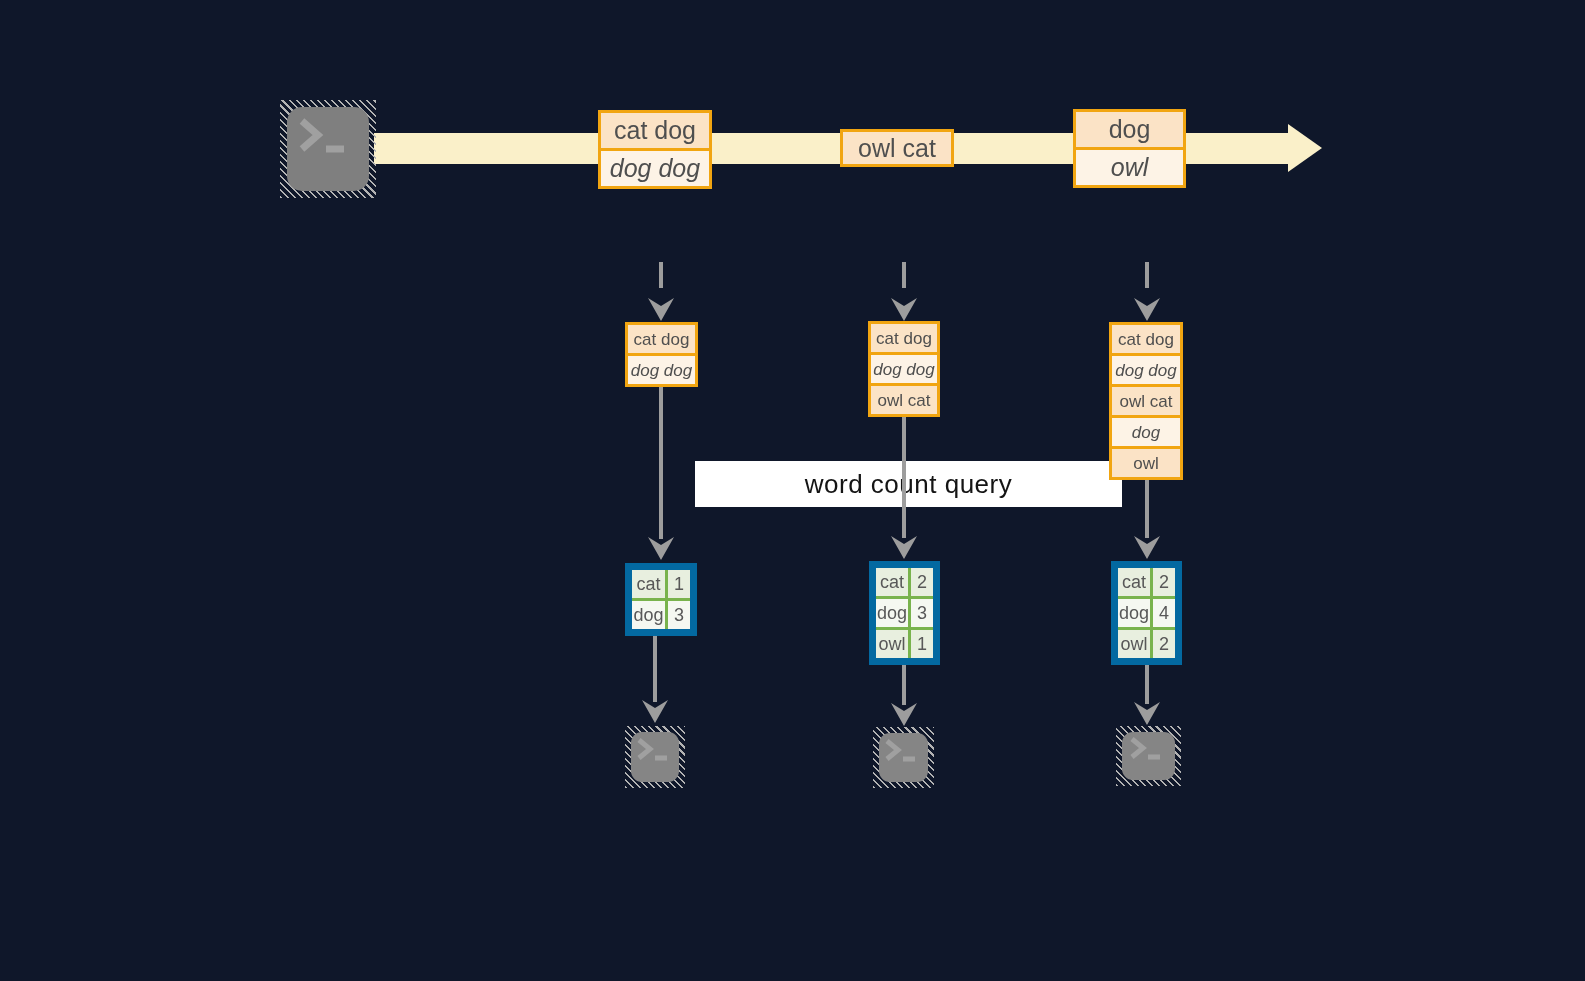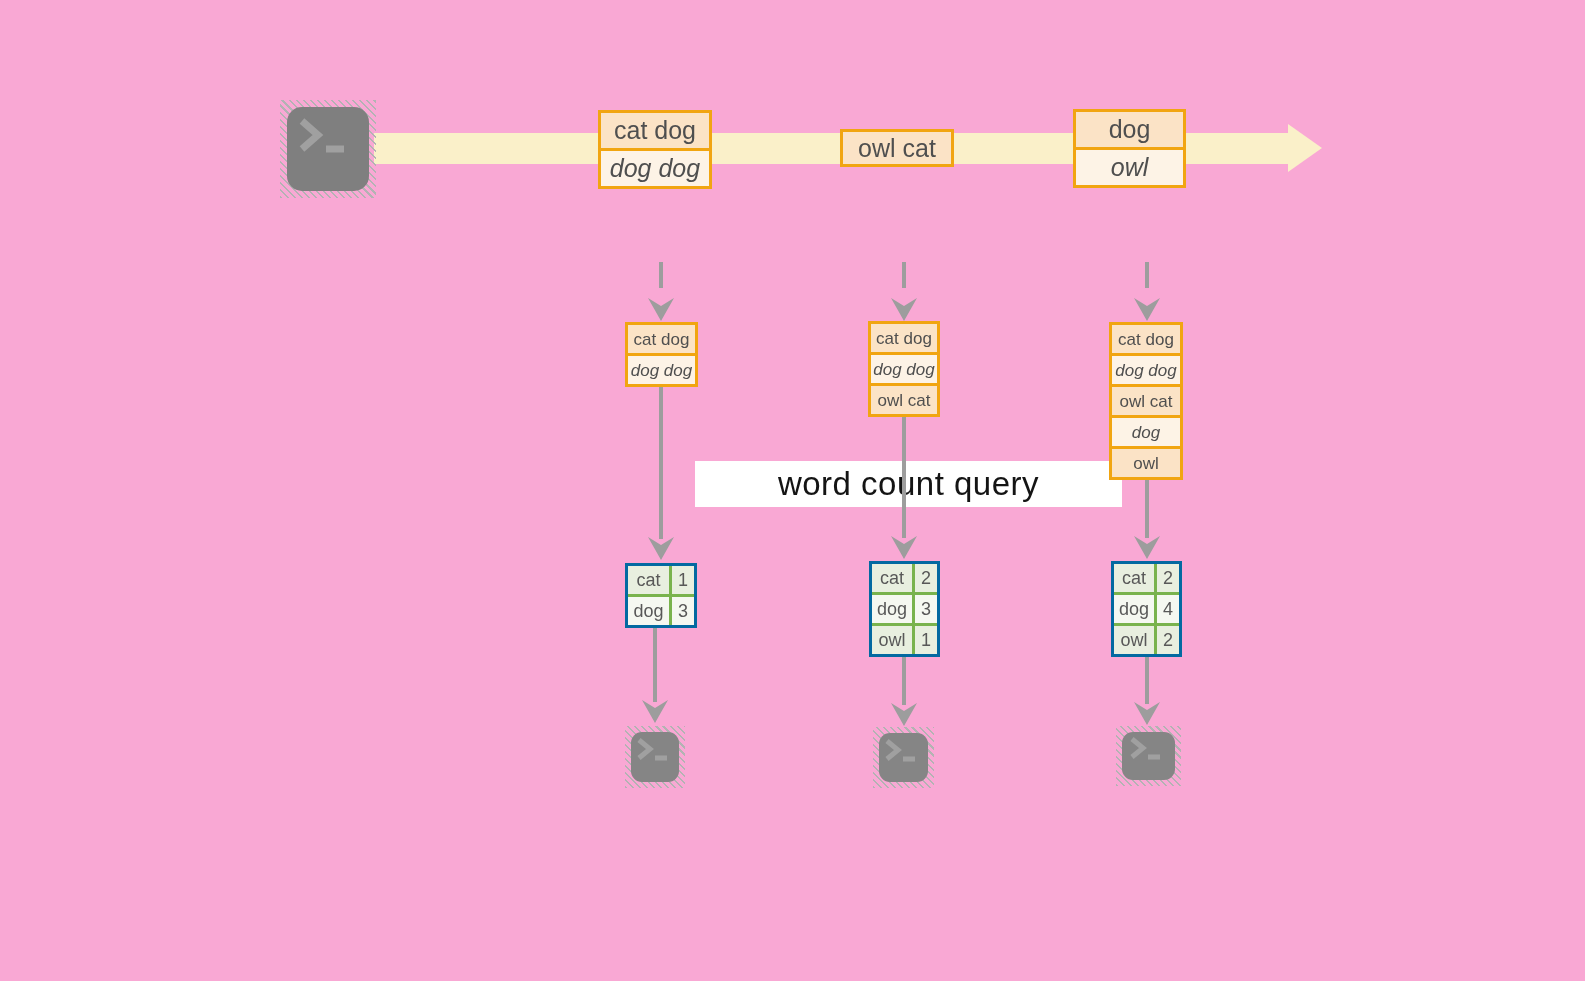--- a/index.html
+++ b/index.html
@@ -1,17 +1,17 @@
 <!DOCTYPE html>
 <html><head>
 <meta charset="utf-8">
 <style>
   html,body{margin:0;padding:0;background:#000;}
   .canvas{
-    position:relative;width:1585px;height:981px;background:#f9a8d4;overflow:hidden;
+    position:relative;width:1585px;height:981px;background:#0f172a;overflow:hidden;
     font-family:"Liberation Sans",sans-serif;
   }
   
   .band{position:absolute;left:374px;top:133px;width:914px;height:31px;background:#faf0c9;z-index:0;}
   .band-head{
     position:absolute;left:1288px;top:124px;width:0;height:0;z-index:0;
     border-left:34px solid #faf0c9;border-top:24px solid transparent;border-bottom:24px solid transparent;
   }
   
   .ostack{
@@ -30,25 +30,25 @@
   #topstack1{left:598px;top:110px;width:114px;}
   #owlcatbox{left:840px;top:129px;width:114px;}
   #topstack3{left:1073px;top:109px;width:113px;}
   #midA{left:625px;top:322px;width:73px;}
   #midB{left:868px;top:321px;width:72px;}
   #midC{left:1109px;top:322px;width:74px;}
   
   .banner{
     position:absolute;left:695px;top:461px;width:427px;height:46px;background:#ffffff;z-index:1;
     display:flex;align-items:center;justify-content:center;
-    font-size:33px;font-weight:300;color:#141414;letter-spacing:0.5px;
+    font-size:26px;font-weight:300;color:#141414;letter-spacing:0.5px;
   }
   
   .gtable{
-    position:absolute;z-index:3;border:3px solid #0369a1;background:#79b34d;
+    position:absolute;z-index:3;border:7px solid #0369a1;background:#79b34d;
     display:grid;grid-template-columns:1fr 22px;gap:3px;grid-auto-rows:28px;box-sizing:border-box;
   }
   .gcell{display:flex;align-items:center;justify-content:center;color:#585858;font-size:18px;line-height:1;}
   .gcell.c-dark{background:#e8efdf;}
   .gcell.c-light{background:#f5f8f1;}
   #tableA{left:625px;top:563px;width:72px;}
   #tableB{left:869px;top:561px;width:71px;}
   #tableC{left:1111px;top:561px;width:71px;}
   
   .term{

